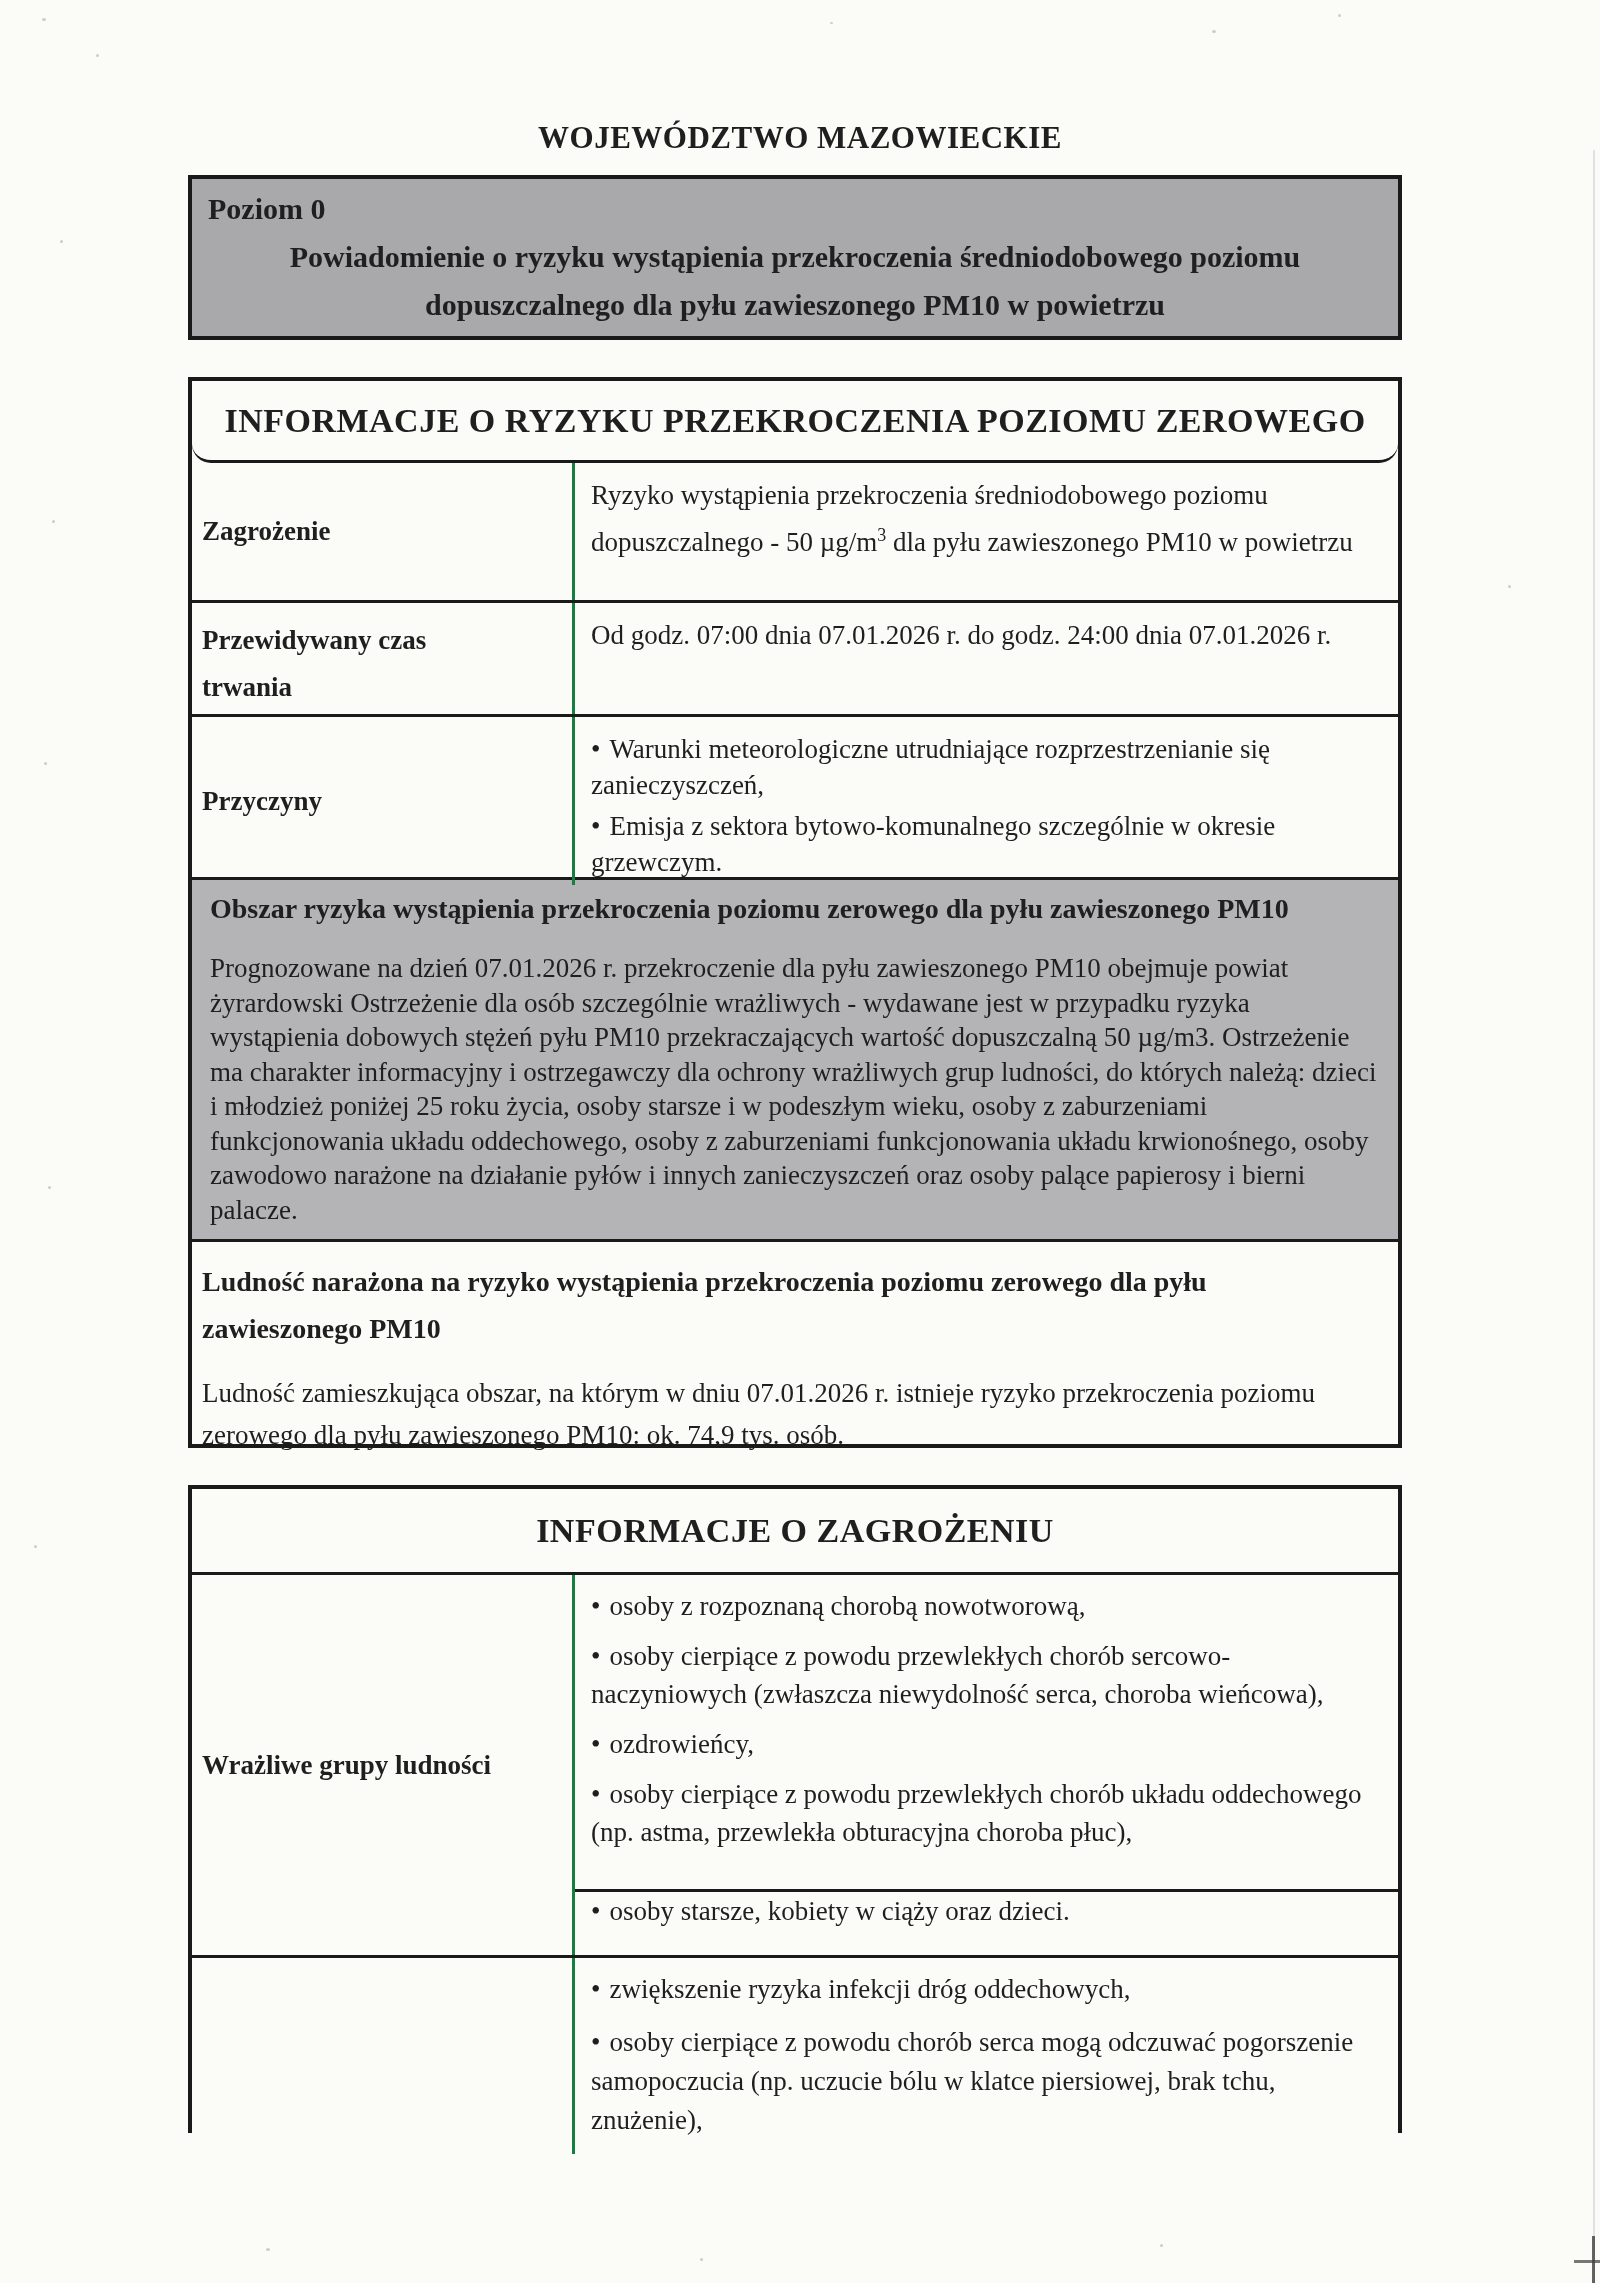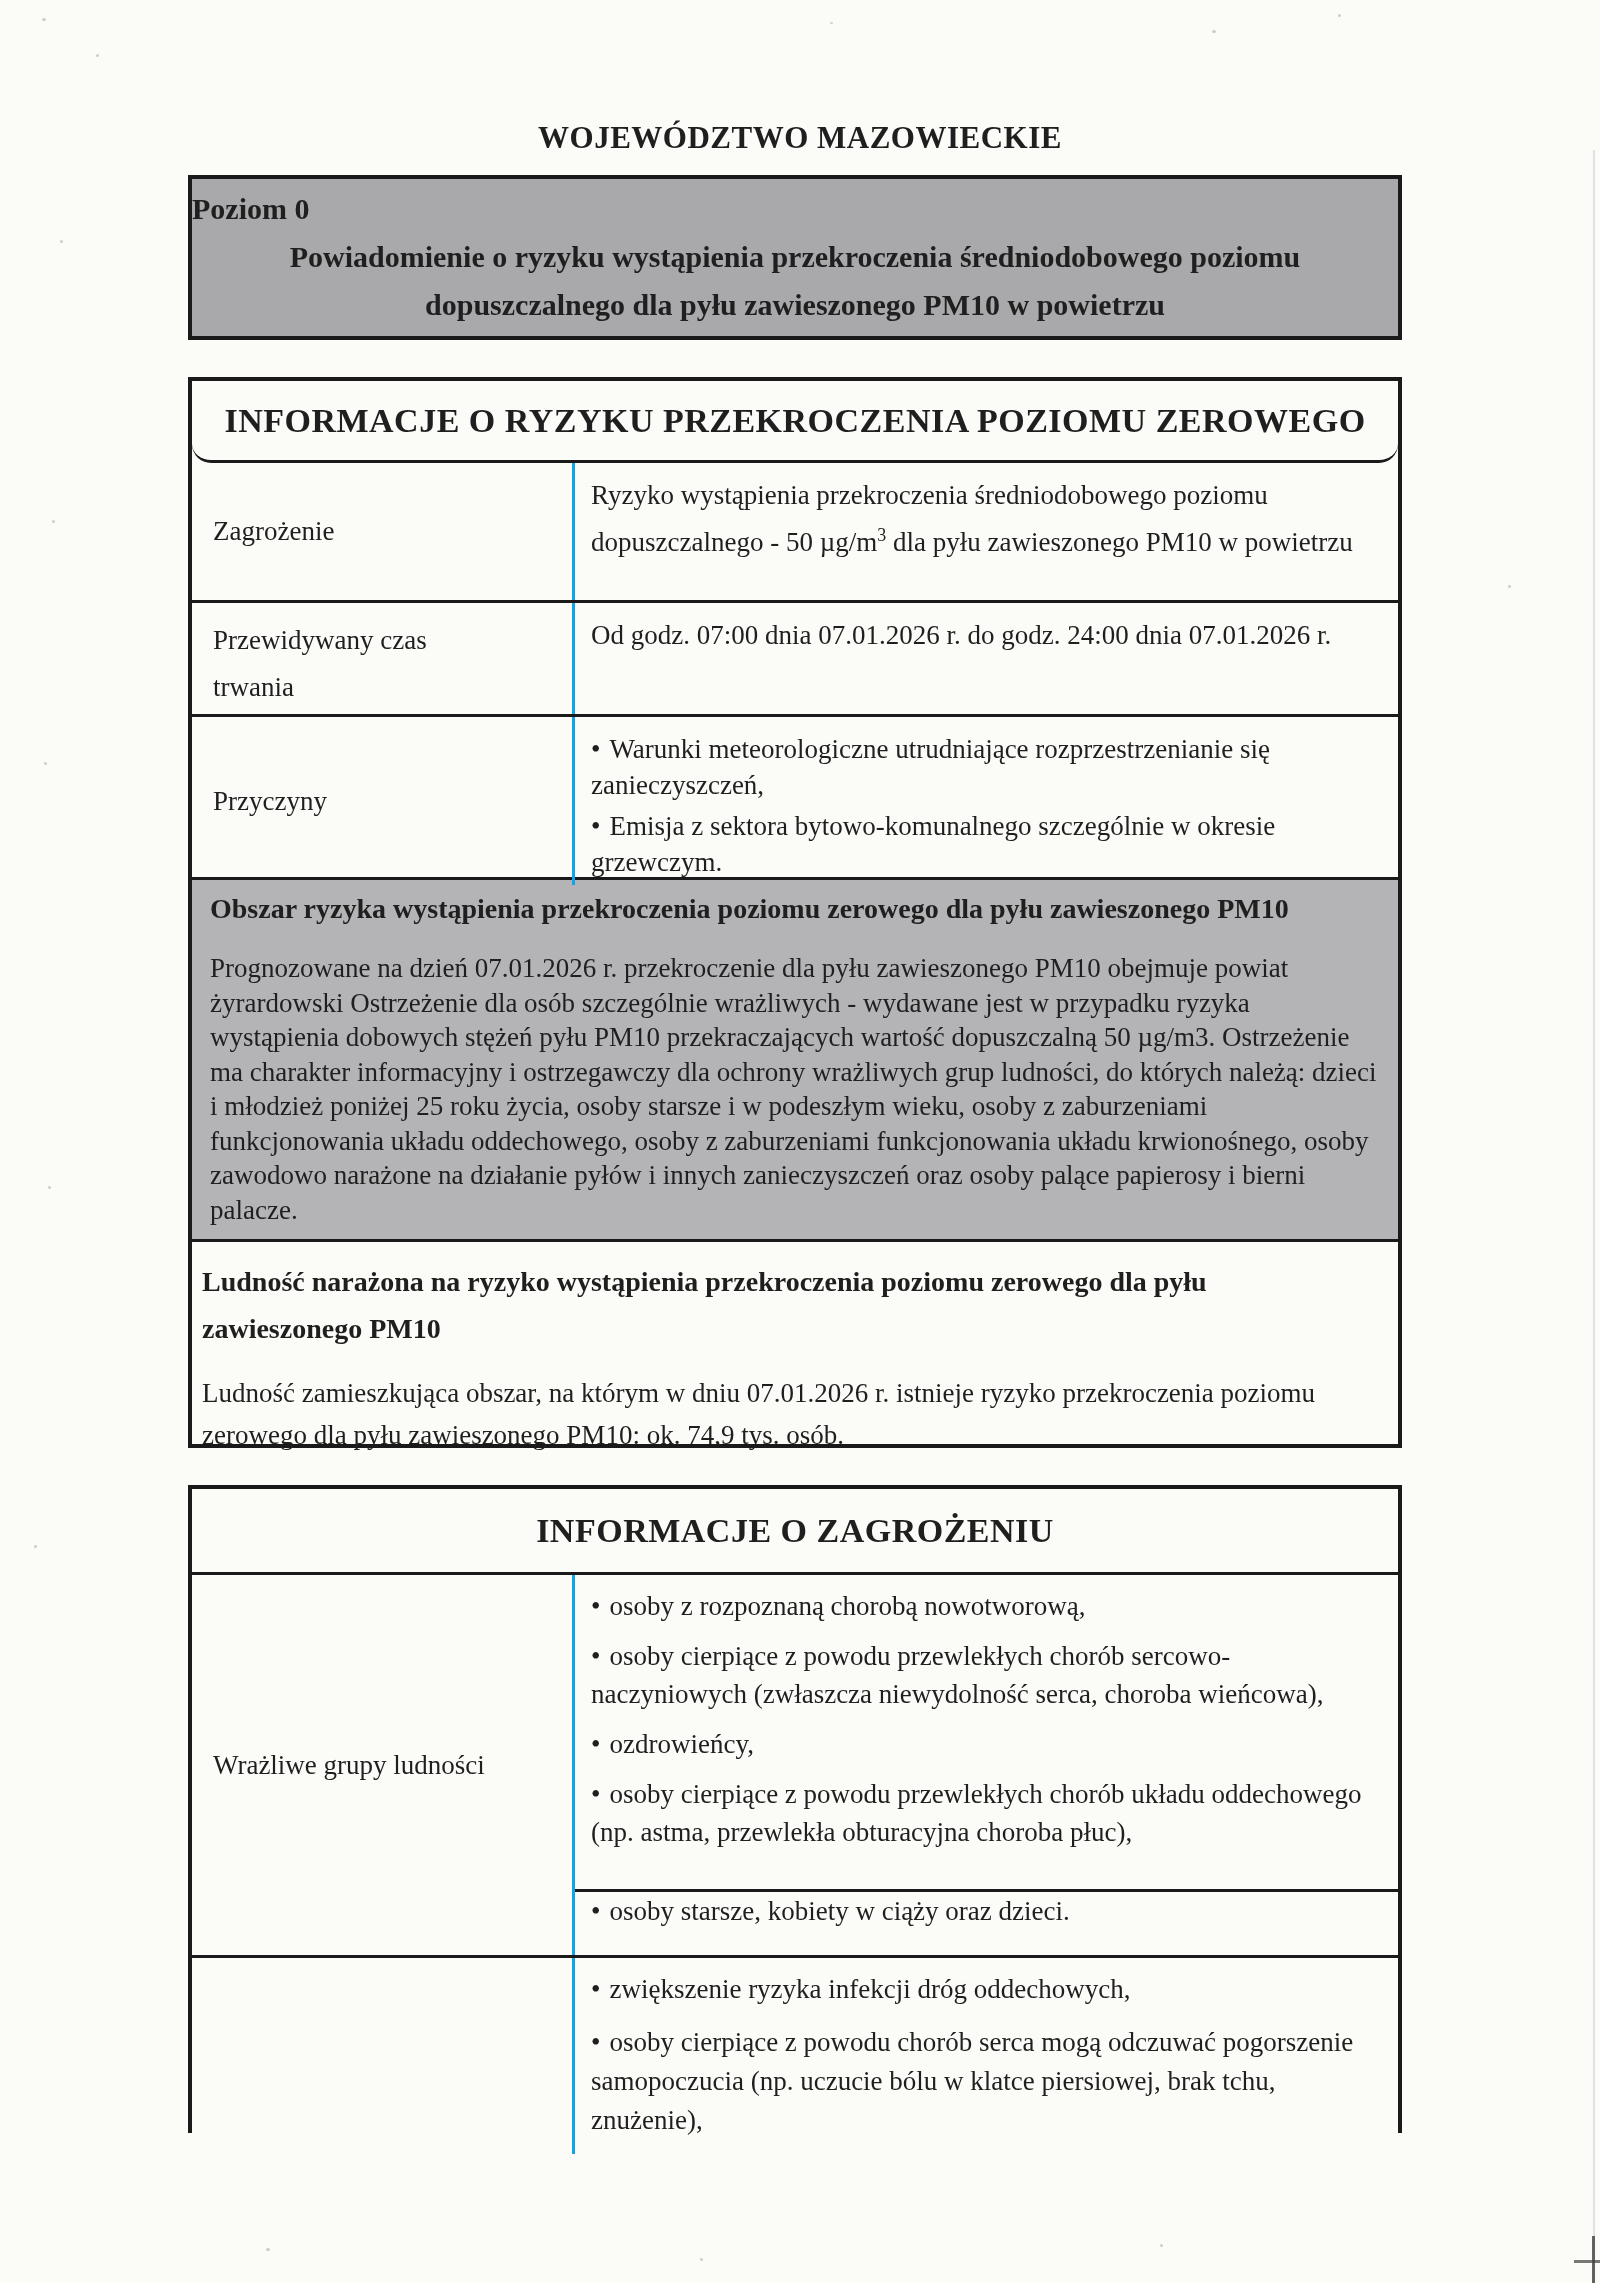--- a/index.html
+++ b/index.html
@@ -13,41 +13,41 @@
     position:absolute;top:120px;left:0;width:100%;margin:0;
     text-align:center;font-size:31px;font-weight:bold;letter-spacing:.5px;
   }
   
   .banner{
     position:absolute;left:188px;top:175px;width:1214px;height:165px;
     box-sizing:border-box;border:4px solid #1a1a1a;
     background:#a9a8ab;
     font-weight:bold;font-size:30px;line-height:48px;padding-top:6px;
   }
-  .banner .level{}
+  .banner .level{padding-left:16px;}
   .banner .bline{text-align:center;}
   
   .box{
     position:absolute;left:188px;width:1214px;box-sizing:border-box;
     border:4px solid #1a1a1a;background:transparent;
   }
   .box2{top:377px;height:1071px;}
   .box3{top:1485px;height:648px;border-bottom:none;}
   .row{box-sizing:border-box;border-bottom:3px solid #1a1a1a;}
   .row.last{border-bottom:none;}
   .box-hdr{
     display:flex;align-items:center;justify-content:center;
     font-weight:bold;font-size:34px;letter-spacing:.5px;text-align:center;
   }
   .hdr2{height:82px;border-radius:19px;}
   .hdr3{height:86px;}
   .grid{display:grid;grid-template-columns:383px 1fr;}
   .lbl{
-    box-sizing:border-box;border-right:3px solid #0ea5e9;
-    font-weight:normal;font-size:27px;padding-left:21px;
+    box-sizing:border-box;border-right:3px solid #15803d;
+    font-weight:bold;font-size:27px;padding-left:10px;
   }
   .lbl.center{display:flex;align-items:center;}
   .lbl .lbl-inner{display:block;}
   .val{box-sizing:border-box;font-size:27px;line-height:40px;padding:12px 12px 0 16px;}
   .r-threat{height:140px;}
   .r-duration{height:114px;}
   .r-duration .lbl{padding-top:14px;line-height:47px;}
   .r-duration .lbl-inner{max-width:280px;}
   .r-causes{height:163px;}
   .r-causes .val{padding-top:14px;line-height:36px;}

